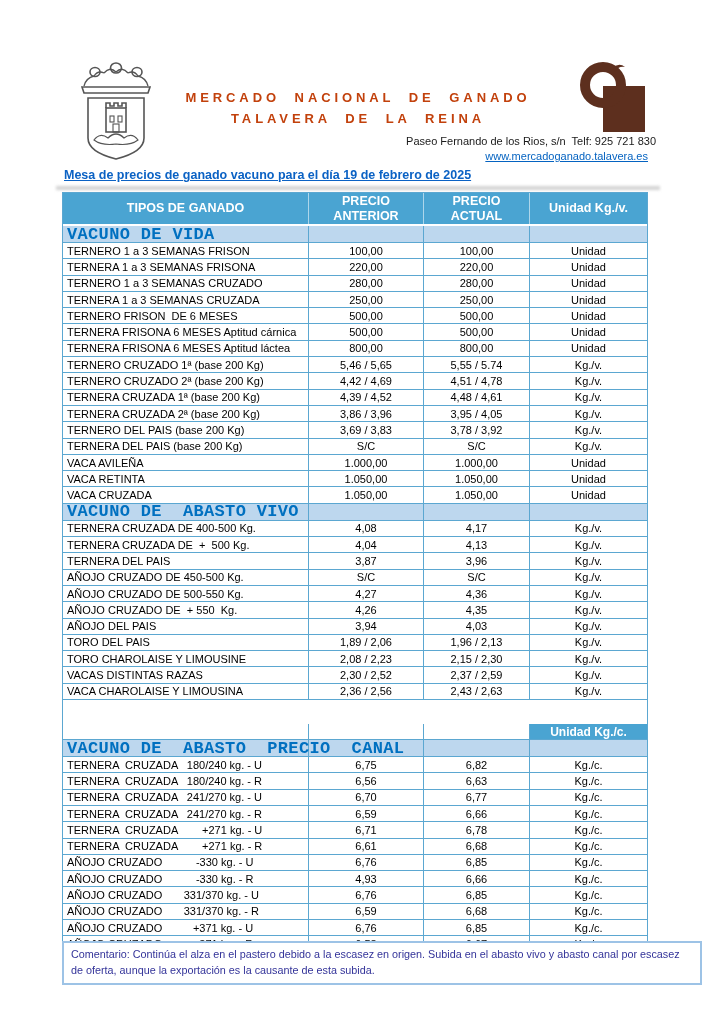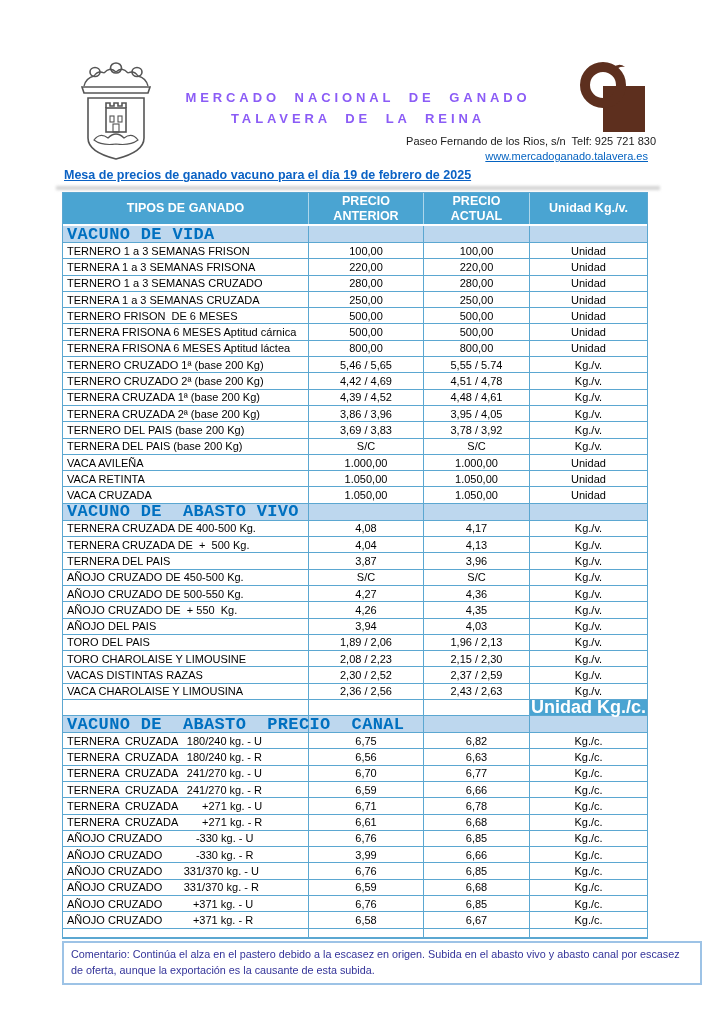--- a/index.html
+++ b/index.html
@@ -9,21 +9,21 @@
     -webkit-font-smoothing:antialiased;
   }
   .page { position:absolute; inset:0; background:#fff; }
 
   
   .crest { position:absolute; left:64px; top:60px; width:100px; height:105px; }
   .brand { position:absolute; left:573px; top:58px; width:80px; height:80px; }
 
   .org-name {
     position:absolute; left:168px; top:88px; width:380px; text-align:center;
-    font-weight:bold; font-size:13px; color:#8b5cf6; letter-spacing:0.30em;
+    font-weight:bold; font-size:13px; color:#c2410c; letter-spacing:0.30em;
     word-spacing:0.55em; line-height:1.6; white-space:nowrap;
   }
   .address {
     position:absolute; right:68px; top:135px; text-align:right;
     font-size:11px; color:#1a1a1a; white-space:pre;
   }
   .website {
     position:absolute; right:76px; top:150px; text-align:right;
     font-size:11px; color:var(--link-blue); text-decoration:underline; cursor:pointer;
   }
@@ -63,21 +63,21 @@
   .trow.header .c2, .trow.header .c3, .trow.header .c4 { border-left:1px solid rgba(255,255,255,0.55); }
 
   .trow.band { height:17px; background:var(--band-blue); }
   .trow.band .c1 {
     font-weight:bold; font-size:17px; color:var(--section-text);
     letter-spacing:0.02em; white-space:pre; overflow:visible; z-index:2;font-family:Liberation Mono, monospace;
   }
 
   .trow.data { height:16.3px; font-size:11px; }
 
-  .trow.unitband { height:16px; font-size:18px; }
+  .trow.unitband { height:16px; font-size:12px;margin-top:24px; }
   .trow.unitband .c4 { background:var(--header-blue); color:#fff; font-weight:bold; }
 
   .trow.emptyrow { height:9px; }
 
   
   .comment-box {
     position:absolute; left:62px; top:941px; width:640px; box-sizing:border-box;
     border:2px solid var(--comment-border); background:#fff;
     padding:3px 7px 5px 7px;
     font-size:10.8px; line-height:1.5; color:var(--comment-blue);
@@ -362,21 +362,21 @@
         <div class="tcell c4">Kg./c.</div>
       </div>
       <div class="trow data">
         <div class="tcell c1">AÑOJO CRUZADO           -330 kg. - U</div>
         <div class="tcell c2">6,76</div>
         <div class="tcell c3">6,85</div>
         <div class="tcell c4">Kg./c.</div>
       </div>
       <div class="trow data">
         <div class="tcell c1">AÑOJO CRUZADO           -330 kg. - R</div>
-        <div class="tcell c2">3,99</div>
+        <div class="tcell c2">4,93</div>
         <div class="tcell c3">6,66</div>
         <div class="tcell c4">Kg./c.</div>
       </div>
       <div class="trow data">
         <div class="tcell c1">AÑOJO CRUZADO       331/370 kg. - U</div>
         <div class="tcell c2">6,76</div>
         <div class="tcell c3">6,85</div>
         <div class="tcell c4">Kg./c.</div>
       </div>
       <div class="trow data">

